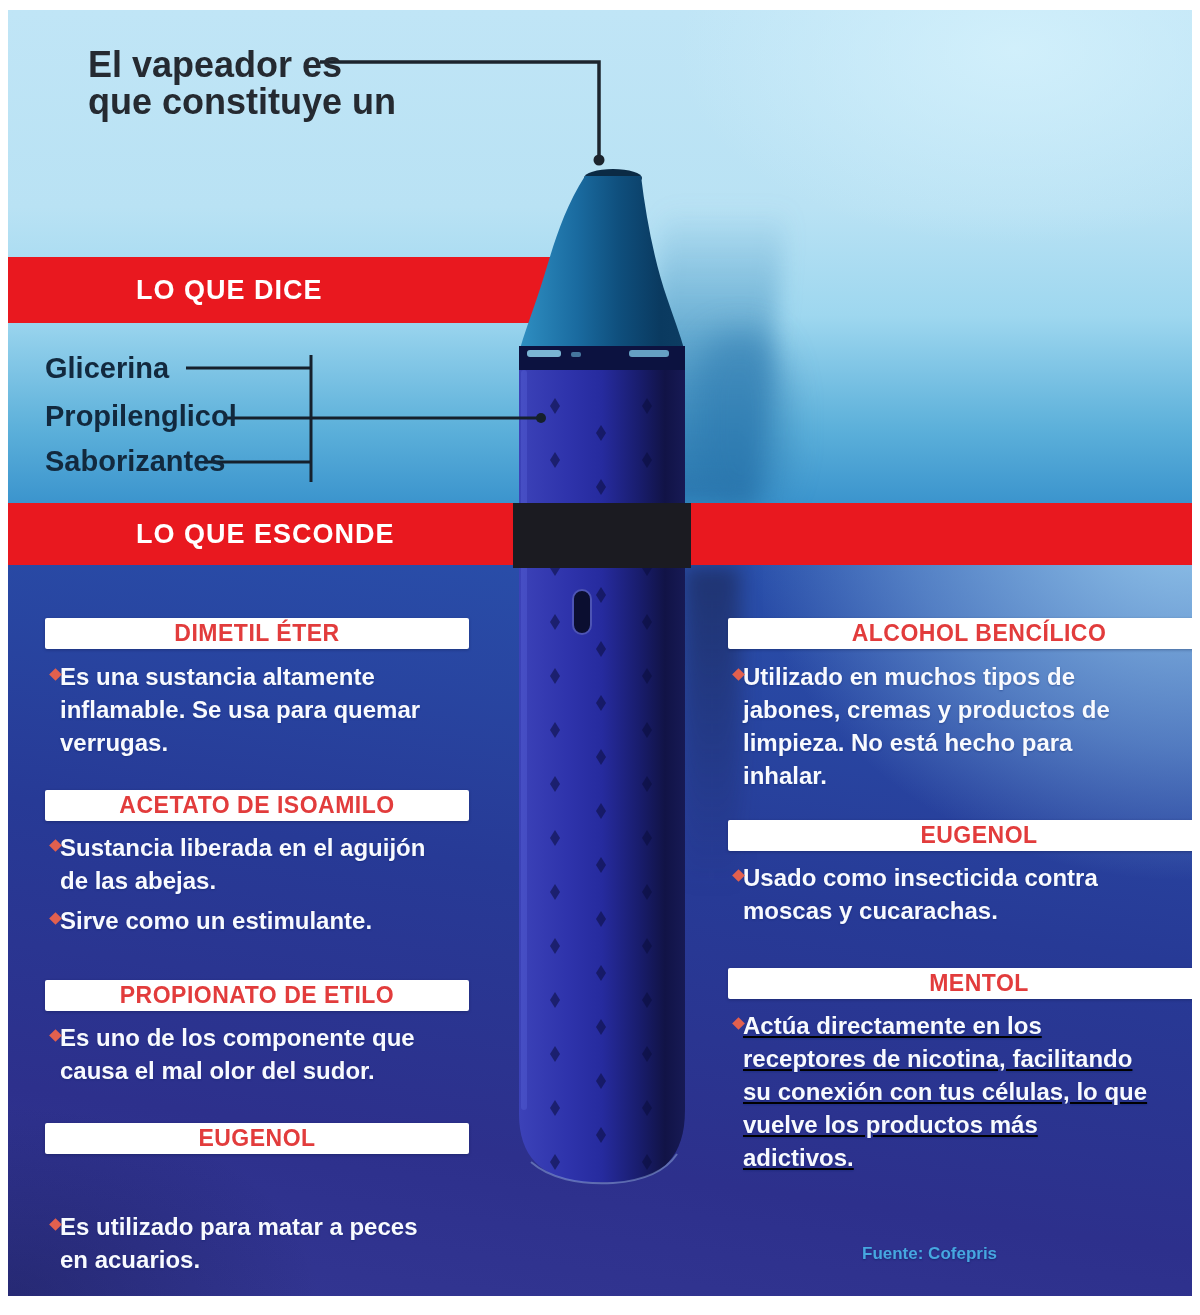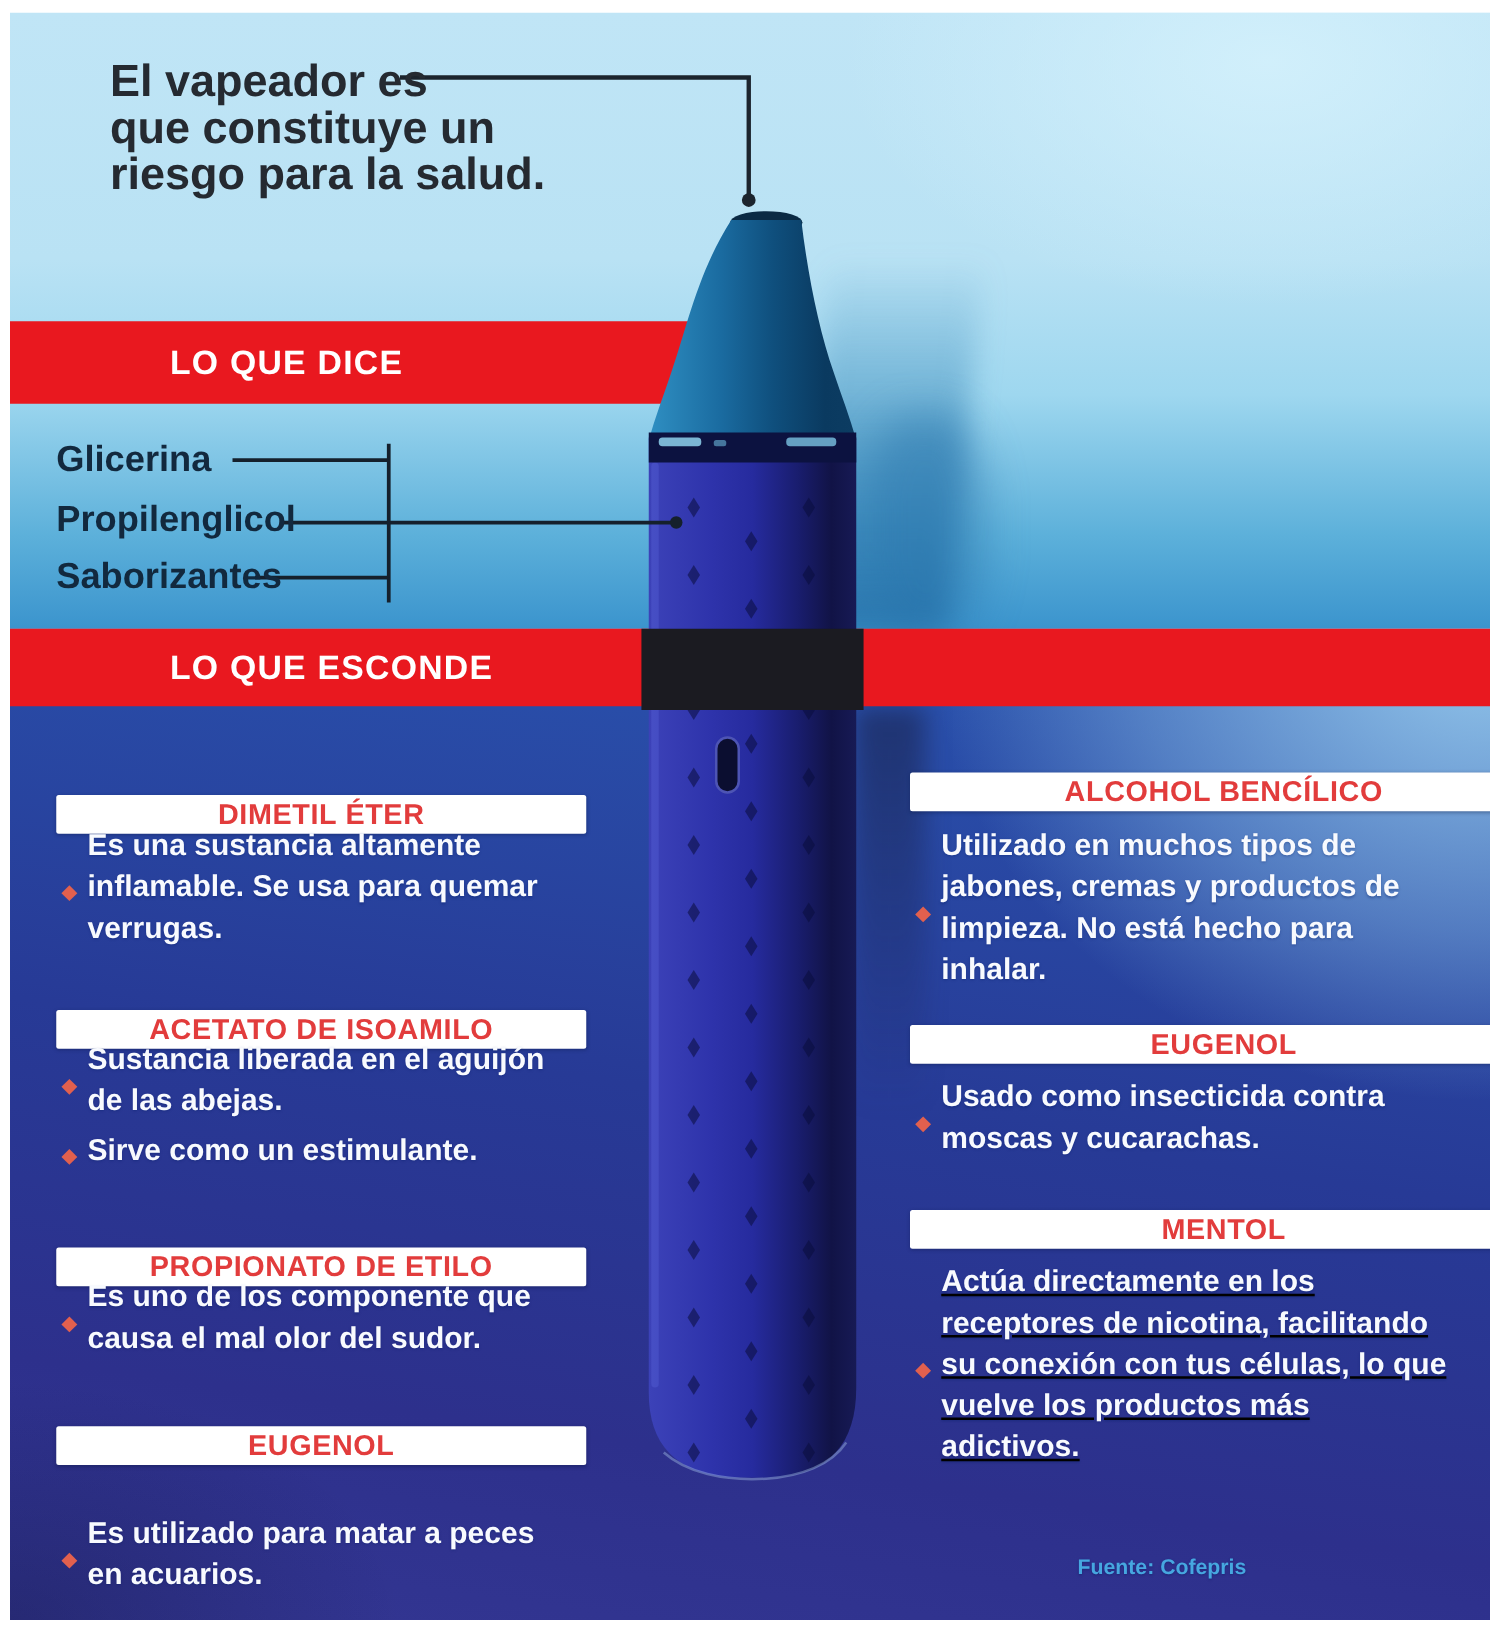--- a/index.html
+++ b/index.html
@@ -45,24 +45,24 @@
   .callouts{position:absolute;left:0;top:0;width:1184px;height:1286px;pointer-events:none;}
 
   
   .vape{position:absolute;left:505px;top:156px;width:178px;height:1024px;}
 
   
   .chem-box{position:absolute;height:31px;background:#ffffff;border-radius:2px;
     display:flex;align-items:center;justify-content:center;
     box-shadow:0 1px 3px rgba(10,20,60,.35);}
   .chem-title{color:#e23c3c;font-weight:700;font-size:23px;letter-spacing:.5px;white-space:nowrap;}
-  .col-left{left:37px;width:424px;margin-top:18px;}
+  .col-left{left:37px;width:424px;}
   .col-right{left:720px;width:502px;}
 
-  .bullet{position:absolute;display:flex;gap:10px;align-items:center;}
+  .bullet{position:absolute;display:flex;}
   .bullet .marker{flex:0 0 auto;width:9px;height:9px;background:#e2604e;transform:rotate(45deg);margin-top:10px;}
   .bullet .btext{color:#f8fafe;font-weight:700;font-size:24px;line-height:33px;
     text-shadow:0 1px 2px rgba(0,30,100,.35);}
   .bw-left{width:392px;} .bw-right{width:412px;}
 
   
   .box-dimetil{top:608px;} .blt-dimetil{left:43px;top:650px;}
   .box-acetato{top:780px;} .blt-acetato-1{left:43px;top:821px;} .blt-acetato-2{left:43px;top:894px;}
   .box-propionato{top:970px;} .blt-propionato{left:43px;top:1011px;}
   .box-eugenol{top:1113px;} .blt-eugenol{left:43px;top:1200px;}
@@ -183,21 +183,20 @@
       <path d="M216,408 L533,408"></path>
       <path d="M196,452 L303,452"></path>
       <path d="M303,345 L303,472"></path>
     </g>
     <circle cx="533" cy="408" r="5" fill="#15202c"></circle>
   </svg>
 
   <div class="intro">
     <div>El vapeador es</div>
     <div>que constituye un</div>
-    <div>riesgo para la salud.</div>
   </div>
 
   <div class="ingredient ing-0">Glicerina</div>
   <div class="ingredient ing-1">Propilenglicol</div>
   <div class="ingredient ing-2">Saborizantes</div>
 
   <div class="chem-box col-left box-dimetil">
     <span class="chem-title">DIMETIL ÉTER</span>
   </div>
   <div class="bullet blt-dimetil">

